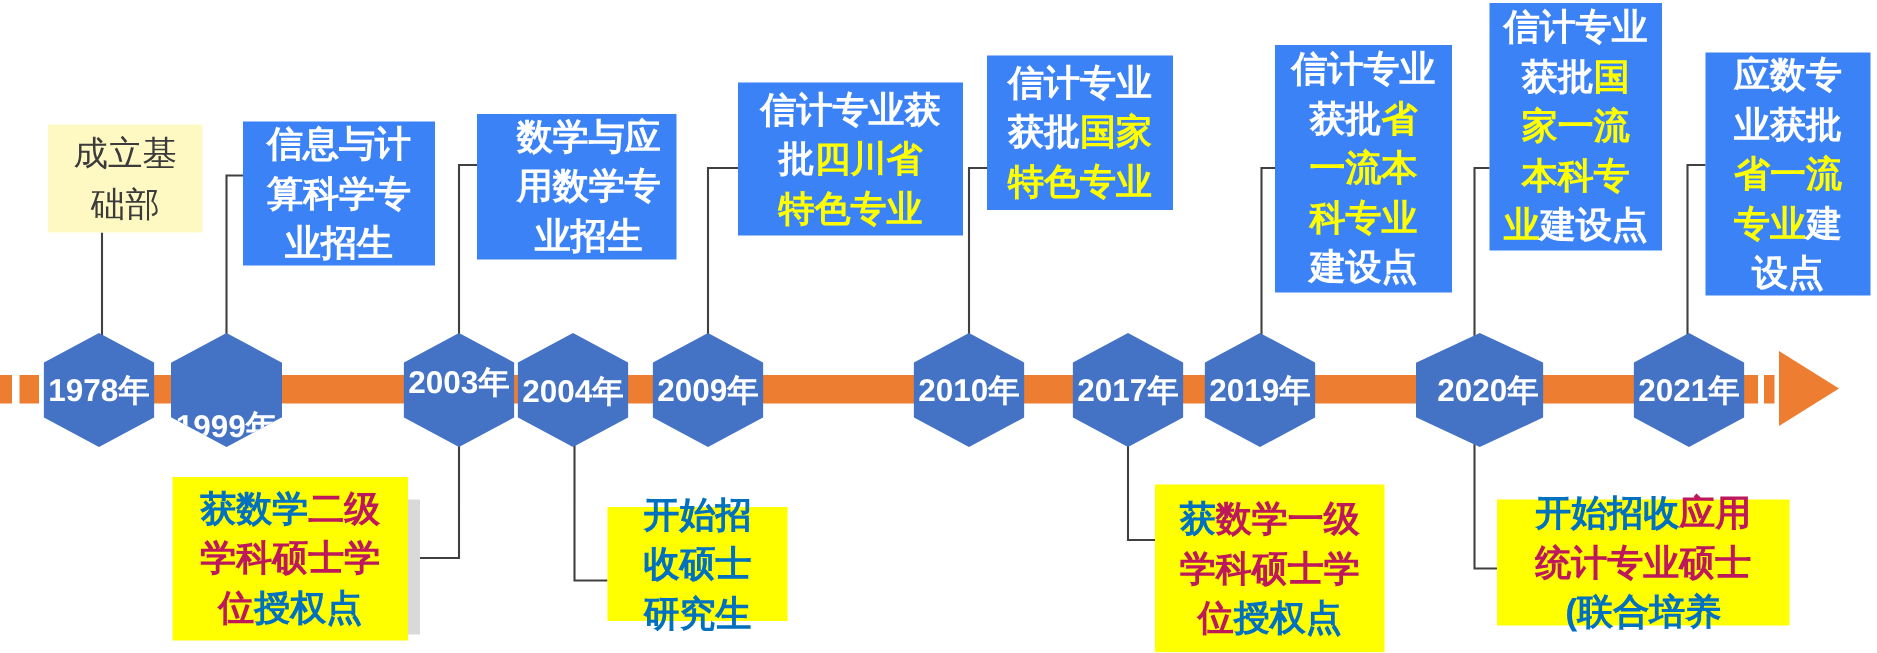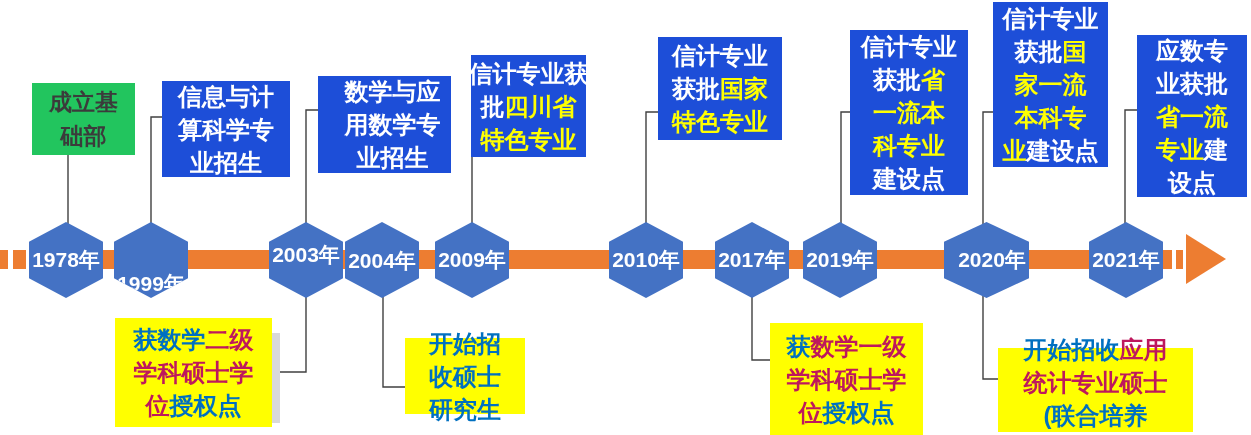--- a/index.html
+++ b/index.html
@@ -16,22 +16,22 @@
     clip-path:polygon(50% 0%,100% 26%,100% 74%,50% 100%,0% 74%,0% 26%);
     display:flex;align-items:center;justify-content:center;text-align:center;
   }
   .hex-label{color:#ffffff;font-weight:700;font-size:21px;letter-spacing:0px;}
   .callout{
     position:absolute;z-index:4;display:flex;flex-direction:column;
     align-items:center;justify-content:center;text-align:center;
     font-weight:700;font-size:24px;
   }
   .callout .line{line-height:33px;white-space:nowrap;}
-  .callout.blue{background:#1d4ed8;color:#ffffff;}
-  .callout.gray{background:#22c55e;color:#3B3B3B;font-weight:700;font-size:23px;}
+  .callout.blue{background:#3b82f6;color:#ffffff;}
+  .callout.gray{background:#fef9c3;color:#3B3B3B;font-weight:400;font-size:23px;}
   .callout.gray .line{line-height:34px;}
   .callout.yellow{background:#FFFF00;}
   .seg-w{color:#ffffff;}
   .seg-y{color:#FFFF00;}
   .seg-r{color:#be185d;}
   .seg-b{color:#0070C0;}
   .seg-k{color:#3B3B3B;}
   #shadow-strip{position:absolute;left:272px;top:333px;width:8px;height:90px;
     background:#D9D9D9;z-index:3;}
 </style>
@@ -96,21 +96,21 @@
     <div class="callout blue" style="left: 162px; top: 81px; width: 128px; height: 96px;">
       <div class="line"><span class="seg-w">信息与计</span></div>
       <div class="line"><span class="seg-w">算科学专</span></div>
       <div class="line"><span class="seg-w">业招生</span></div>
     </div>
     <div class="callout blue" style="left: 318px; top: 76px; width: 117px; height: 97px; padding-left: 16px;">
       <div class="line"><span class="seg-w">数学与应</span></div>
       <div class="line"><span class="seg-w">用数学专</span></div>
       <div class="line"><span class="seg-w">业招生</span></div>
     </div>
-    <div class="callout blue" style="left: 471px; top: 55px; width: 115px; height: 102px;">
+    <div class="callout blue" style="left: 492px; top: 55px; width: 150px; height: 102px;">
       <div class="line"><span class="seg-w">信计专业获</span></div>
       <div class="line"><span class="seg-w">批</span><span class="seg-y">四川省</span></div>
       <div class="line"><span class="seg-y">特色专业</span></div>
     </div>
     <div class="callout blue" style="left: 658px; top: 37px; width: 124px; height: 103px;">
       <div class="line"><span class="seg-w">信计专业</span></div>
       <div class="line"><span class="seg-w">获批</span><span class="seg-y">国家</span></div>
       <div class="line"><span class="seg-y">特色专业</span></div>
     </div>
     <div class="callout blue" style="left: 850px; top: 30px; width: 118px; height: 165px;">
@@ -142,18 +142,18 @@
     <div class="callout yellow" style="left: 405px; top: 338px; width: 120px; height: 76px;">
       <div class="line"><span class="seg-b">开始招</span></div>
       <div class="line"><span class="seg-b">收硕士</span></div>
       <div class="line"><span class="seg-b">研究生</span></div>
     </div>
     <div class="callout yellow" style="left: 770px; top: 323px; width: 153px; height: 112px;">
       <div class="line"><span class="seg-b">获</span><span class="seg-r">数学一级</span></div>
       <div class="line"><span class="seg-r">学科硕士学</span></div>
       <div class="line"><span class="seg-r">位</span><span class="seg-b">授权点</span></div>
     </div>
-    <div class="callout yellow" style="left: 998px; top: 348px; width: 195px; height: 84px; justify-content: flex-end;">
+    <div class="callout yellow" style="left: 998px; top: 333px; width: 195px; height: 84px;">
       <div class="line"><span class="seg-b">开始招收</span><span class="seg-r">应用</span></div>
       <div class="line"><span class="seg-r">统计专业硕士</span></div>
       <div class="line"><span class="seg-b">(联合培养</span></div>
     </div>
   </div>
 
 </body></html>

